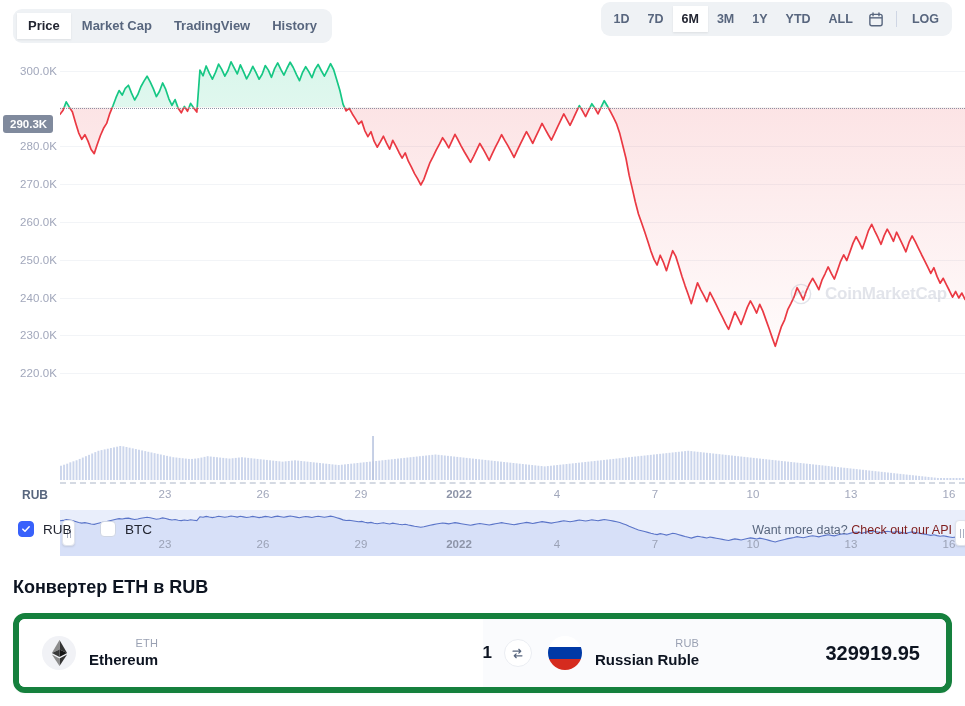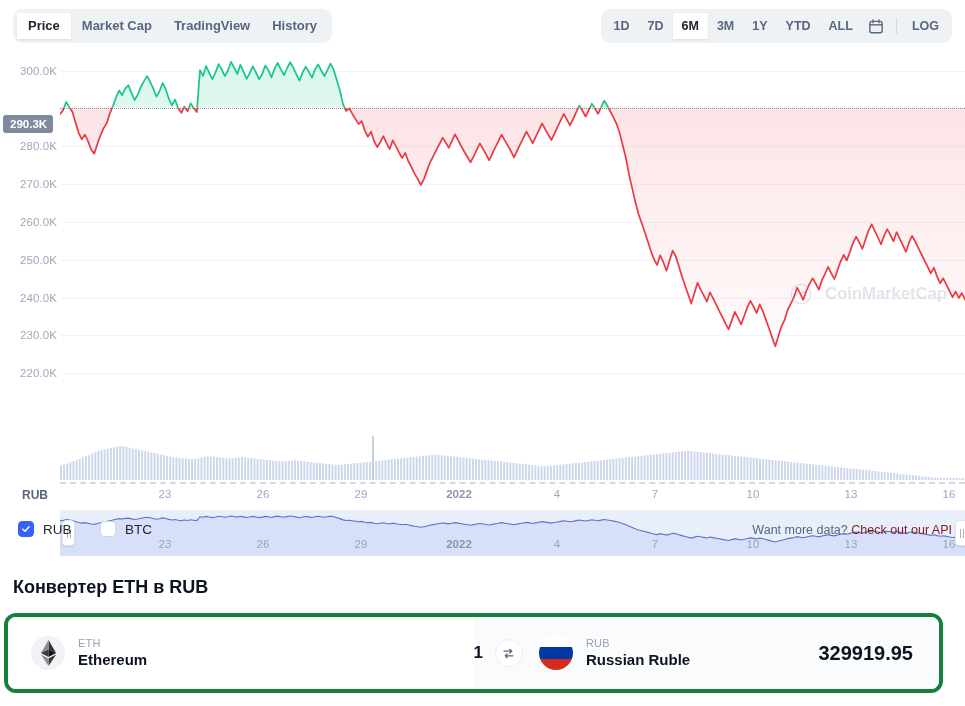--- a/index.html
+++ b/index.html
@@ -17,21 +17,21 @@
   }
   .seg-group {
     position: absolute;
     display: flex; align-items: center;
     background: #eff2f5;
     border-radius: 9px;
     padding: 4px;
     height: 34px;
   }
   .seg-left { left: 13px; top: 9px; }
-  .seg-right { right: 13px; top: 9px; }
+  .seg-right { right: 13px; top: 2px; }
   .seg-btn {
     font-size: 12.5px;
     font-weight: 700;
     color: #58667e;
     padding: 0 9px;
     height: 26px;
     line-height: 26px;
     border-radius: 0;
     white-space: nowrap;
     cursor: pointer;
@@ -168,27 +168,28 @@
     font-size: 12.5px; color: #58667e; white-space: nowrap;
   }
   .api-note a { color: #7f1d1d; text-decoration: none; }
 
   
   .conv-title {
     position: absolute; left: 13px; top: 577px;
     font-size: 18px; font-weight: 700; color: #0d1421;
   }
   .conv-card {
-    position: absolute; left: 4px; top: 613px;
+    position: absolute; left: 13px; top: 613px;
     width: 939px; height: 80px;
-    border: 4px solid #15803d;
+    border: 6px solid #15803d;
     border-radius: 12px;
     overflow: hidden;
     display: flex;
     box-shadow: 0 1px 2px rgba(16,24,40,.03);
+    text-align: right;
   }
   .conv-half {
     display: flex; align-items: center; height: 100%;
   }
   .conv-left { width: 50%; background: #ffffff; padding-left: 23px; }
   .conv-right {
     width: 50%; background: #fafbfd; padding-right: 26px;
     justify-content: space-between;
   }
   .coin-icon-wrap {

